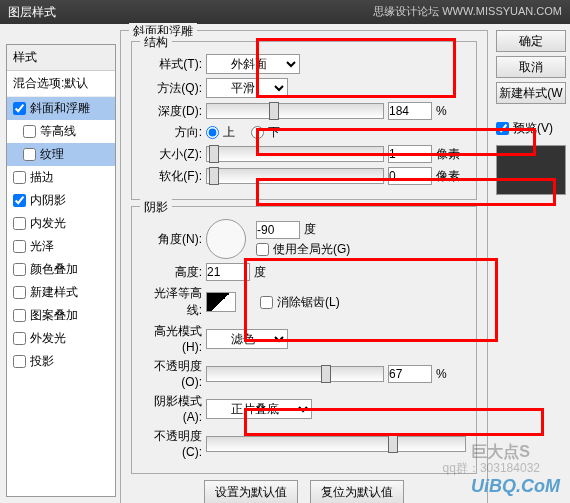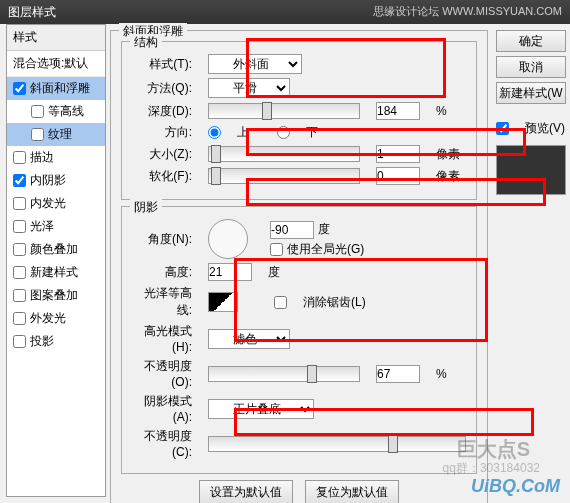--- a/index.html
+++ b/index.html
@@ -1,45 +1,45 @@
 <!DOCTYPE html>
 <html><head>
 <meta charset="utf-8">
 <style>
 *{box-sizing:border-box;margin:0;padding:0;font-family:"Microsoft YaHei",SimSun,sans-serif;font-size:12px}
 body{background:#f0f0f0;width:570px;height:503px;overflow:hidden;position:relative}
 .titlebar{height:24px;background:linear-gradient(#444,#333);color:#fff;padding:4px 8px;display:flex;justify-content:space-between}
 .titlebar .right{color:#ccc;font-size:11px}
 .content{display:flex;height:479px;background:#f0f0f0}
-.sidebar{width:100px;border:1px solid #999;margin:0 0 6px 6px;background:#fff}
+.sidebar{width:110px;border:1px solid #999;margin:20px 0 6px 6px;background:#fff}
 .sidebar-header{padding:4px 6px;background:#eee;border-bottom:1px solid #ccc}
 .sidebar-sub{padding:4px 6px;background:#fff;border-bottom:1px solid #eee}
 .sidebar-item{padding:3px 6px;display:flex;align-items:center;gap:4px;cursor:pointer}
-.sidebar-item.indent{padding-left:24px}
+.sidebar-item.indent{padding-left:16px}
 .sidebar-item.sel{background:#a8c8f0}
 .sidebar-item input{margin:0}
 .main{flex:1;padding:6px 4px;position:relative}
 .group{border:1px solid #aaa;margin-bottom:6px;padding:8px 10px 10px;position:relative}
 .group-title{position:absolute;top:-8px;left:8px;background:#f0f0f0;padding:0 4px}
-.row{display:flex;align-items:center;margin:4px 0;gap:16px}
+.row{display:flex;align-items:center;margin:4px 0;gap:4px}
 .row .lbl{width:60px;text-align:right}
 .slider{flex:1;height:16px;position:relative;background:linear-gradient(#ddd,#fff);border:1px solid #999;min-width:120px}
 .slider-thumb{position:absolute;top:-2px;width:10px;height:18px;background:#ddd;border:1px solid #666}
 .numbox{width:44px;height:18px;border:1px solid #999;background:#fff;text-align:left}
 .unit{width:30px}
 select{height:20px;border:1px solid #999;background:#fff;padding:0 16px 0 20px}
 .rightcol{width:78px;padding:6px 4px}
 .btn{display:block;width:100%;height:22px;border:1px solid #999;background:linear-gradient(#f8f8f8,#e0e0e0);margin-bottom:4px;cursor:pointer}
 .swatch{width:70px;height:50px;background:#333;border:1px solid #999;margin-top:8px}
 .hl{border:3px solid red;position:absolute;pointer-events:none}
 .anglewheel{width:40px;height:40px;border:1px solid #999;border-radius:50%;background:#f8f8f8;position:relative}
 .gradswatch{width:30px;height:20px;background:linear-gradient(135deg,#000 50%,#fff 50%);border:1px solid #999;display:inline-block}
 .btn2{padding:3px 10px;border:1px solid #999;background:linear-gradient(#f8f8f8,#e0e0e0);cursor:pointer}
 .watermark{position:absolute;right:10px;bottom:6px;color:#5aa0d0;font-size:18px;font-weight:bold;font-style:italic}
-.wm2{position:absolute;right:40px;bottom:40px;color:rgba(80,80,80,0.4);font-size:20px;font-weight:bold}
+.wm2{position:absolute;right:40px;bottom:40px;color:rgba(80,80,80,0.4);font-size:16px;font-weight:bold}
 .wm3{position:absolute;right:30px;bottom:26px;color:rgba(80,80,80,0.35);font-size:12px}
 </style>
 </head>
 <body>
 
 <div class="titlebar">
   <span>图层样式</span>
   <span class="right">思缘设计论坛 WWW.MISSYUAN.COM</span>
 </div>
 

